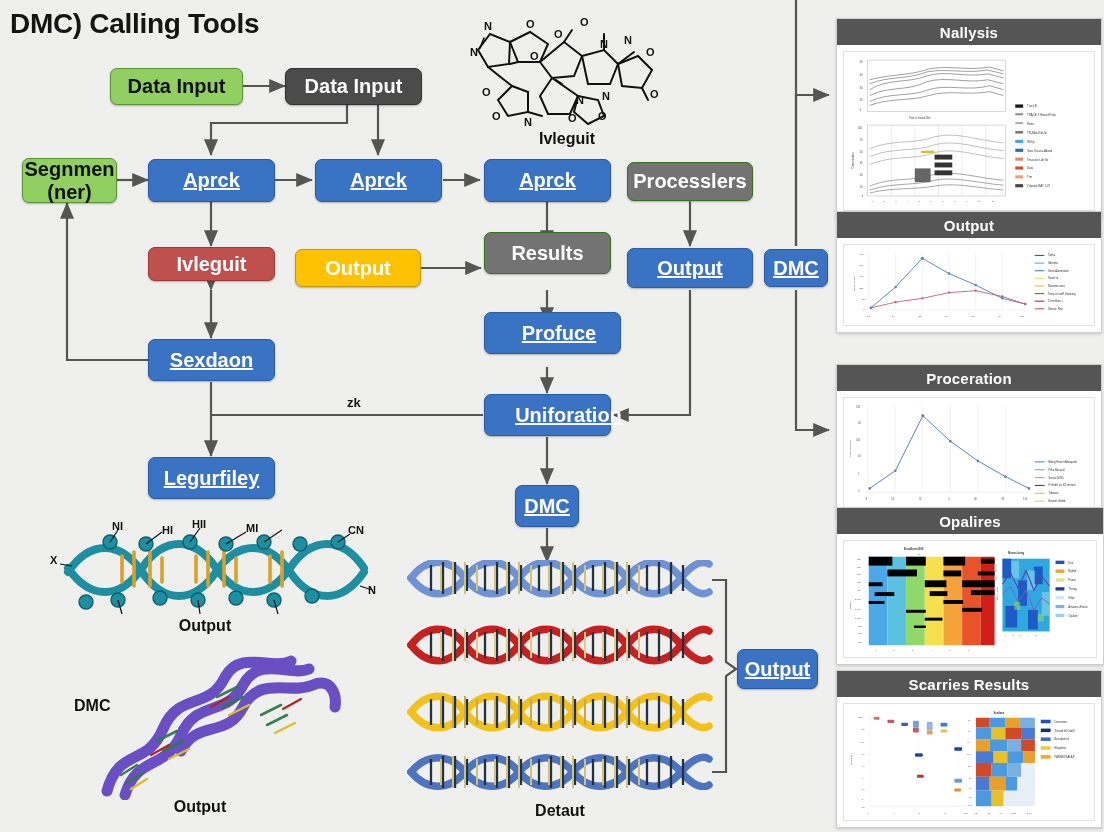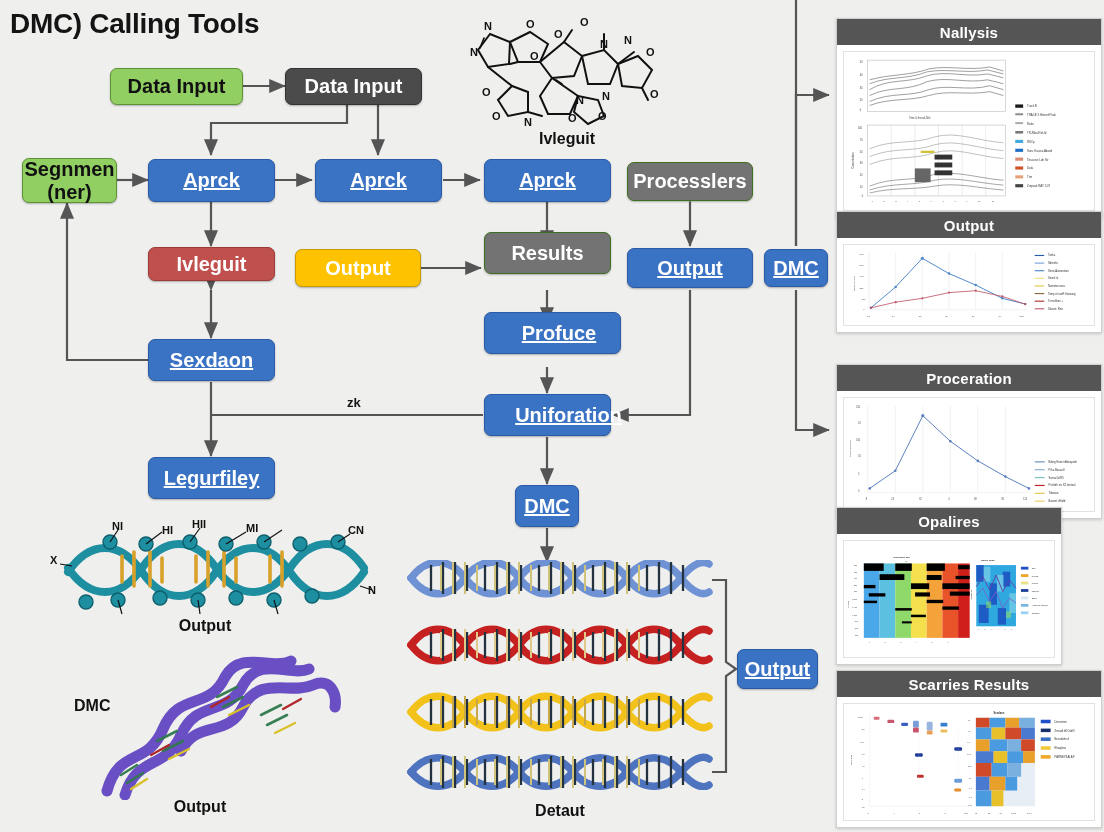--- a/index.html
+++ b/index.html
@@ -637,21 +637,21 @@
             <text x="208" y="90">Perlsbh inc K2 tenteal</text>
           <line x1="194" y1="97" x2="204" y2="97" stroke="#e0c84a" stroke-width="1.2"></line>
             <text x="208" y="98">Tobeauc</text>
           <line x1="194" y1="105" x2="204" y2="105" stroke="#e8d06a" stroke-width="1.2"></line>
             <text x="208" y="106">Basost cEtold</text>
         </g>
       </svg>
     </div>
   </div>
 
-  <div class="panel" style="left:836px;top:507px;width:226px;height:158px;">
+  <div class="panel" style="left:836px;top:507px;width:268px;height:158px;">
     <div class="panel-head">Opalires</div>
     <div class="panel-body">
       <svg viewBox="0 0 254 118" style="width:100%;height:100%;">
         <text x="60" y="9" font-size="3" fill="#333" font-weight="bold" font-family="'Liberation Sans',sans-serif">Exudkont-EtE</text>
         <text x="74" y="14" font-size="2.5" fill="#555" font-family="'Liberation Sans',sans-serif">hp</text>
 
         <g>
           <rect x="24" y="16" width="19" height="90" fill="#4aa8e8"></rect>
           <rect x="43" y="16" width="19" height="90" fill="#5cc0e0"></rect>
           <rect x="62" y="16" width="19" height="90" fill="#8fd96a"></rect>

